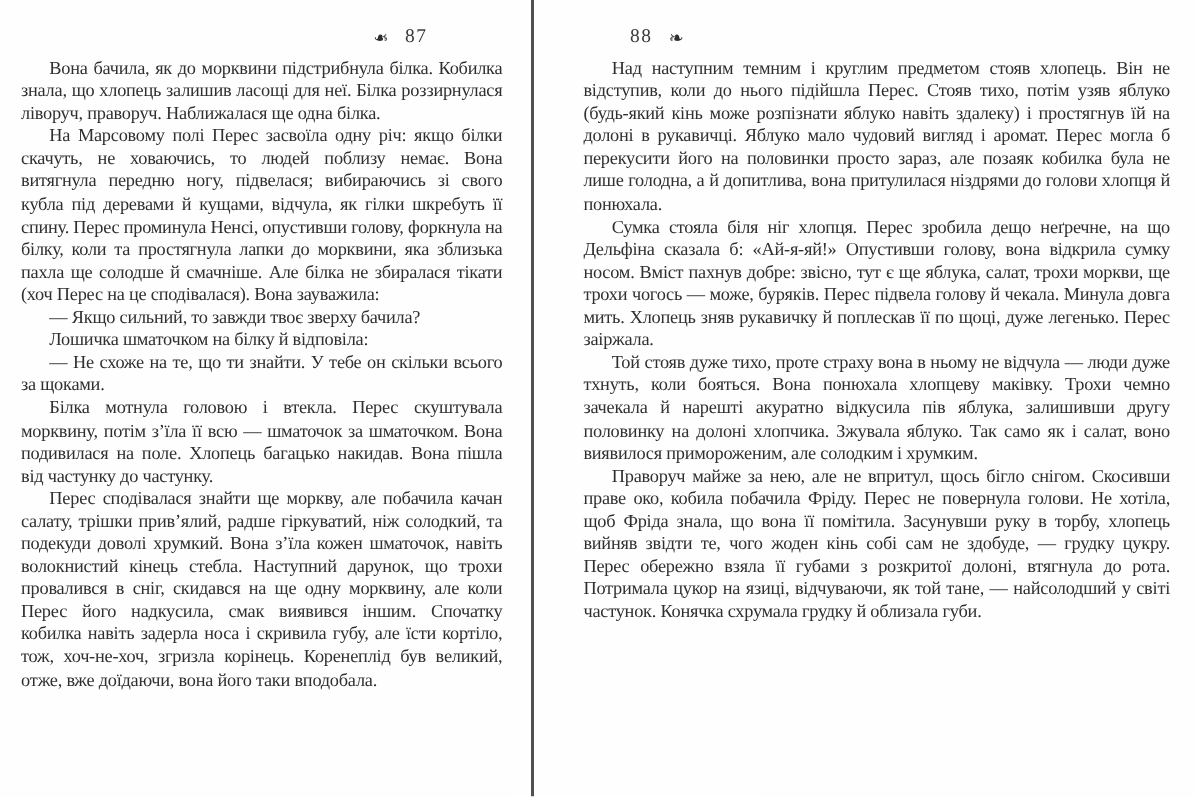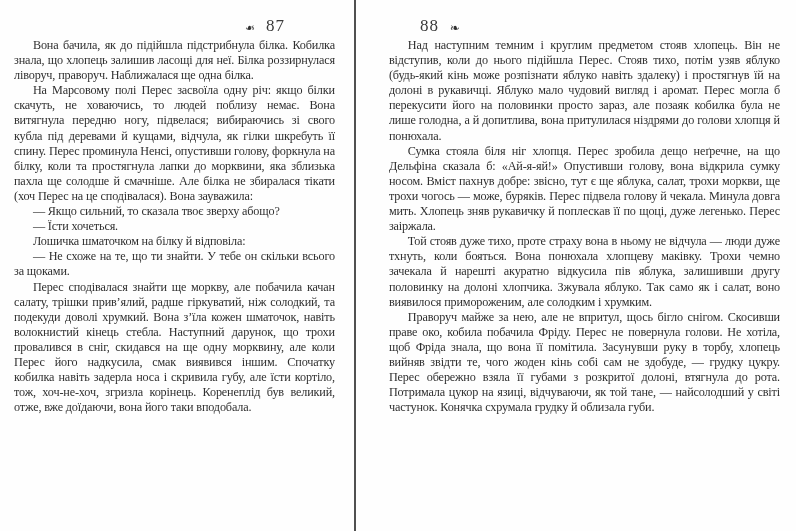--- a/index.html
+++ b/index.html
@@ -61,21 +61,21 @@
     color: #2f2f2f;
     vertical-align: -1px;
   }
   .ornament-flip {
     transform: scaleX(-1);
   }
   .page-header-left .ornament { margin-right: 7px; }
   .page-header-right .ornament { margin-left: 7px; }
   .page-number {
     display: inline-block;
-    font-size: 17px;
+    font-size: 13px;
     color: #3a3a3a;
     text-align: center;
   }
   .page-body {
     font-size: 12.2px;
     line-height: 15.1px;
     letter-spacing: -0.15px;
     text-align: justify;
   }
   .page-body p.para {
@@ -89,26 +89,26 @@
 <body>
 
 <div class="spread">
 
   <div class="page page-left">
     <div class="page-header page-header-left">
       <span class="ornament ornament-flip">❧</span>
       <span class="page-number">87</span>
     </div>
     <div class="page-body">
-        <p class="para">Вона бачила, як до підійшла підстрибнула білка. Кобилка знала, що хлопець залишив ласощі для неї. Білка роззирнулася ліворуч, праворуч. Наближалася ще одна білка.</p>
+        <p class="para">Вона бачила, як до морквини підстрибнула білка. Кобилка знала, що хлопець залишив ласощі для неї. Білка роззирнулася ліворуч, праворуч. Наближалася ще одна білка.</p>
         <p class="para">На Марсовому полі Перес засвоїла одну річ: якщо білки скачуть, не ховаючись, то людей поблизу немає. Вона витягнула передню ногу, підвелася; вибираючись зі свого кубла під деревами й кущами, відчула, як гілки шкребуть її спину. Перес проминула Ненсі, опустивши голову, форкнула на білку, коли та простягнула лапки до морквини, яка зблизька пахла ще солодше й смачніше. Але білка не збиралася тікати (хоч Перес на це сподівалася). Вона зауважила:</p>
-        <p class="para">— Якщо сильний, то сказала твоє зверху абощо?</p>
-        <p class="para">— Їсти хочеться.</p>
+        <p class="para">— Якщо сильний, то завжди твоє зверху бачила?</p>
         <p class="para">Лошичка шматочком на білку й відповіла:</p>
         <p class="para">— Не схоже на те, що ти знайти. У тебе он скільки всього за щоками.</p>
+        <p class="para">Білка мотнула головою і втекла. Перес скуштувала морквину, потім з’їла її всю — шматочок за шматочком. Вона подивилася на поле. Хлопець багацько накидав. Вона пішла від частунку до частунку.</p>
         <p class="para">Перес сподівалася знайти ще моркву, але побачила качан салату, трішки прив’ялий, радше гіркуватий, ніж солодкий, та подекуди доволі хрумкий. Вона з’їла кожен шматочок, навіть волокнистий кінець стебла. Наступний дарунок, що трохи провалився в сніг, скидався на ще одну морквину, але коли Перес його надкусила, смак виявився іншим. Спочатку кобилка навіть задерла носа і скривила губу, але їсти кортіло, тож, хоч-не-хоч, згризла корінець. Коренеплід був великий, отже, вже доїдаючи, вона його таки вподобала.</p>
       </div>
   </div>
 
   <div class="spine-divider"></div>
 
   <div class="page page-right">
     <div class="page-header page-header-right">
       <span class="page-number">88</span>
       <span class="ornament">❧</span>

